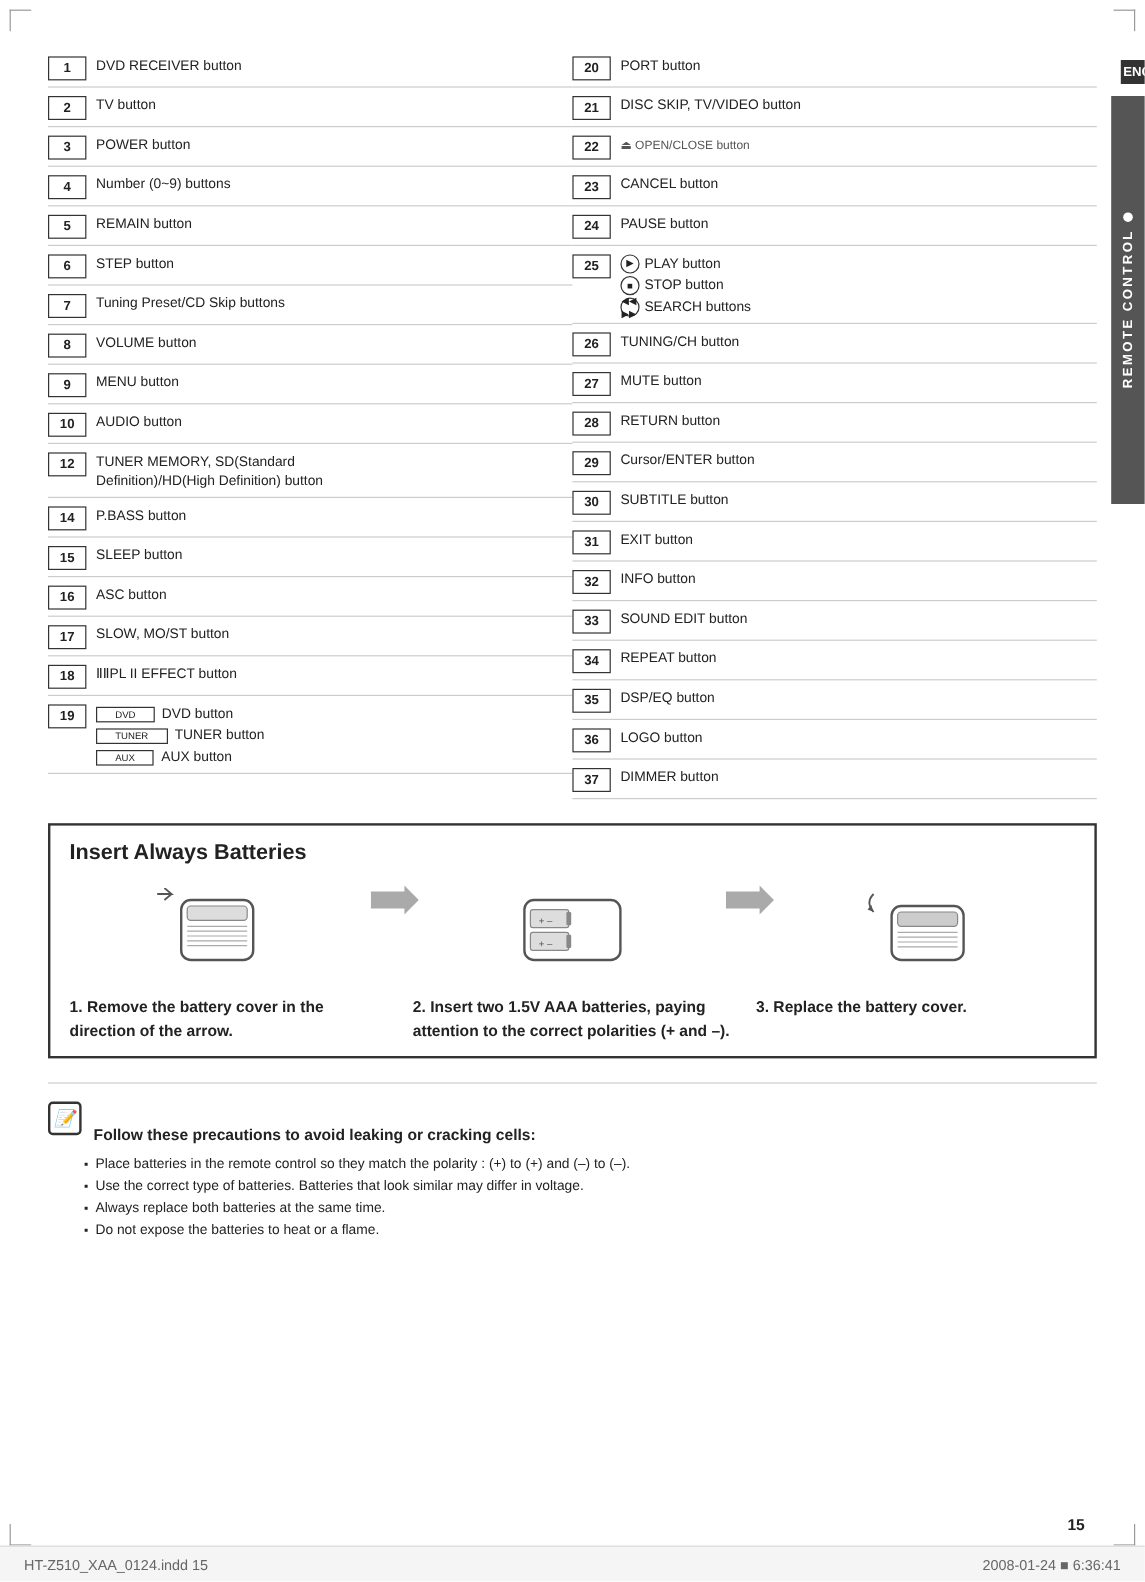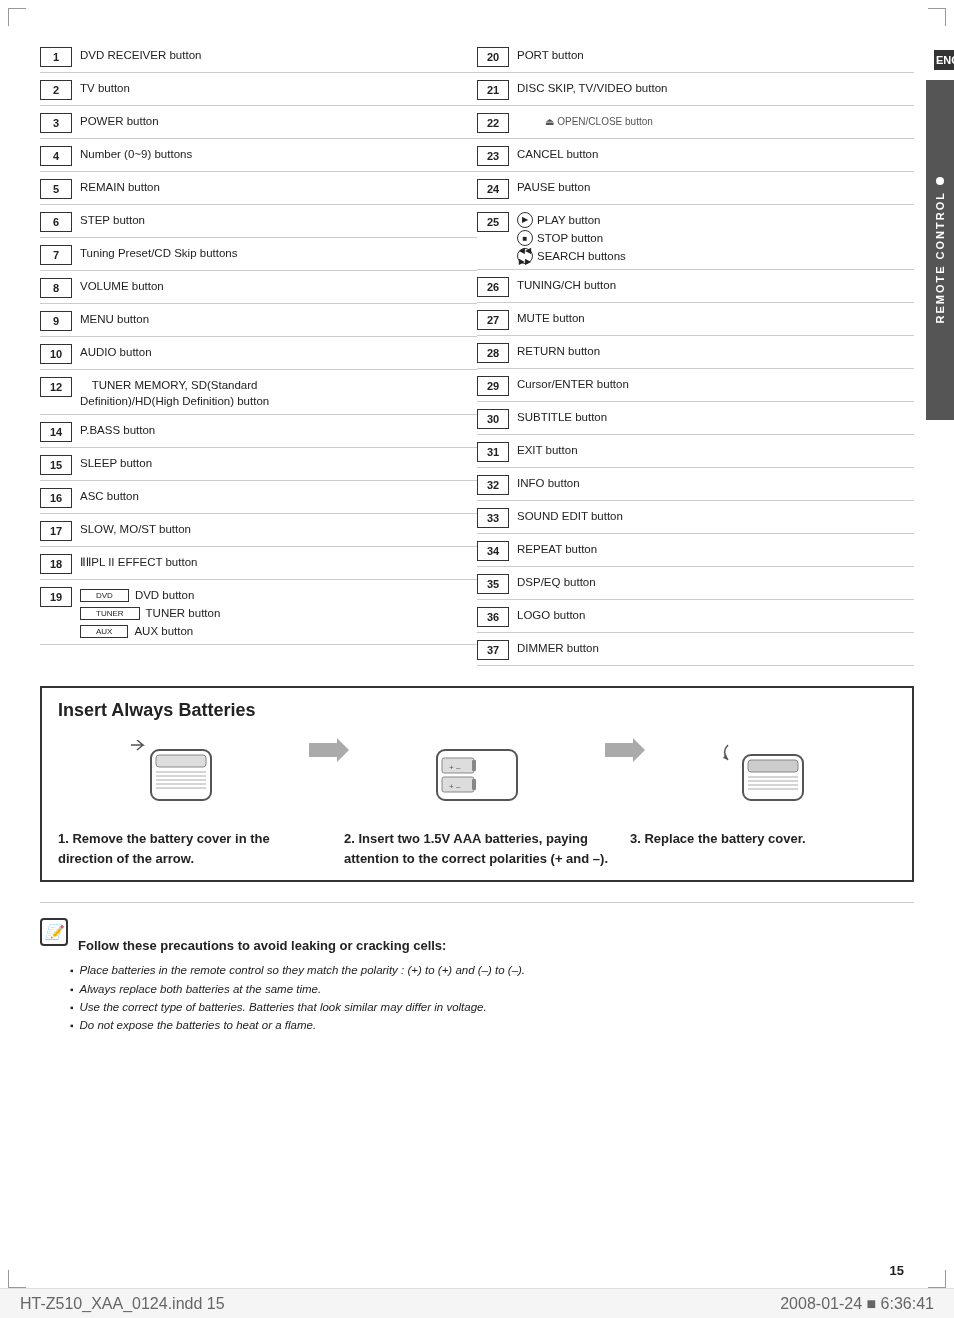--- a/index.html
+++ b/index.html
@@ -113,27 +113,25 @@
       font-weight: bold;
       margin-right: 8px;
       margin-top: 2px;
       flex-shrink: 0;
     }
 
     .btn-label {
       font-size: 11.5px;
       line-height: 1.4;
       padding-top: 2px;
-      text-align: center;
     }
 
     .btn-label-small {
       font-size: 10px;
       color: #555;
-      margin-left: 28px;
     }
 
     
     .inline-badge {
       display: inline-block;
       border: 1px solid #333;
       font-size: 8px;
       padding: 0 15px;
       margin-right: 2px;
       vertical-align: middle;
@@ -253,21 +251,20 @@
       list-style: none;
       padding-left: 30px;
     }
 
     .precaution-list li {
       font-size: 11.5px;
       line-height: 1.6;
       display: flex;
       align-items: flex-start;
       gap: 6px;
-      font-style: italic;
     }
 
     .precaution-list li::before {
       content: "▪";
       font-size: 10px;
       margin-top: 2px;
       flex-shrink: 0;
     }
 
     
@@ -276,21 +273,21 @@
       bottom: 0;
       left: 0;
       right: 0;
       height: 30px;
       background: #f5f5f5;
       border-top: 1px solid #ddd;
       display: flex;
       align-items: center;
       justify-content: space-between;
       padding: 0 20px;
-      font-size: 16px;
+      font-size: 12px;
       color: #666;
     }
 
     .page-number {
       position: absolute;
       bottom: 40px;
       right: 50px;
       font-size: 13px;
       font-weight: bold;
     }
@@ -563,22 +560,22 @@
 
     <div class="divider-line"></div>
 
     <div class="precaution-box">
       <div class="precaution-header">
         <div class="precaution-icon">📝</div>
         <span class="precaution-title">Follow these precautions to avoid leaking or cracking cells:</span>
       </div>
       <ul class="precaution-list" id="precaution-list">
           <li>Place batteries in the remote control so they match the polarity : (+) to (+) and (–) to (–).</li>
+          <li>Use the correct type of batteries. Batteries that look similar may differ in voltage.</li>
           <li>Always replace both batteries at the same time.</li>
-          <li>Use the correct type of batteries. Batteries that look similar may differ in voltage.</li>
           <li>Do not expose the batteries to heat or a flame.</li>
         </ul>
     </div>
 
   </div>
 
   <div class="page-number">15</div>
 
   <div class="bottom-bar">
     <span>HT-Z510_XAA_0124.indd   15</span>

